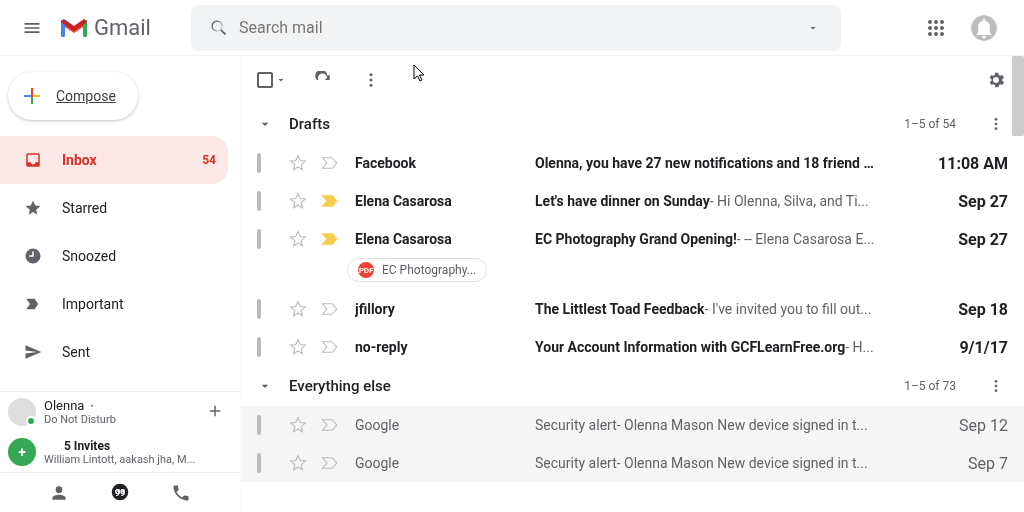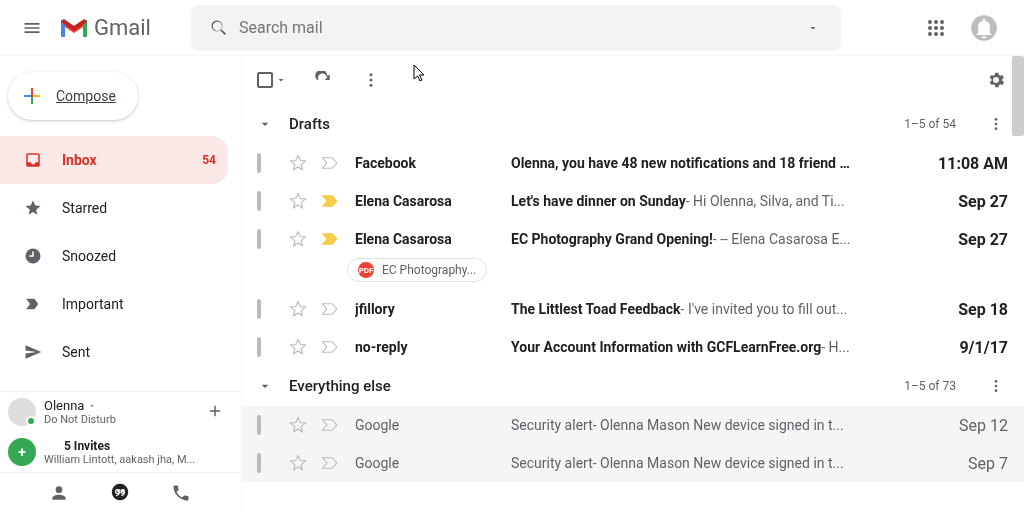--- a/index.html
+++ b/index.html
@@ -50,21 +50,21 @@
 .chev { color:#5f6368; cursor:pointer; }
 .section-title { font-size:15px; font-weight:500; flex:1; }
 .section-count { font-size:12px; color:#5f6368; margin-right:12px; }
 .row { display:flex; align-items:center; padding: 0 16px; min-height:38px; cursor:pointer; }
 .row.unread .sender, .row.unread .subject { font-weight:700; color:#202124; }
 .row.read { background:#f5f5f5; }
 .row .cb { width:20px; margin-right:12px; color:#bbb; }
 .row .star { width:20px; margin-right:12px; color:#bbb; }
 .row .imp { width:20px; margin-right:14px; color:#bbb; }
 .row .imp.on { color:#f7cb4d; }
-.sender { width:156px; font-size:14px; color:#5f6368; white-space:nowrap; overflow:hidden; }
+.sender { width:180px; font-size:14px; color:#5f6368; white-space:nowrap; overflow:hidden; }
 .content { flex:1; display:flex; white-space:nowrap; overflow:hidden; font-size:14px; }
 .subject { color:#5f6368; }
 .snippet { color:#5f6368; }
 .date { width:70px; text-align:right; font-size:16px; color:#5f6368; }
 .row.unread .date { font-weight:700; color:#202124; }
 .attach-row { padding-left: 106px; padding-bottom:8px; }
 .chip { display:inline-flex; align-items:center; gap:8px; border:1px solid #e0e0e0; border-radius:14px; padding:3px 10px; font-size:12px; color:#5f6368; }
 .pdf-ic { width:16px; height:16px; background:#ea4335; color:#fff; font-size:8px; font-weight:bold; display:flex; align-items:center; justify-content:center; border-radius:8px; }
 .scroll-th { position:absolute; right:0; top:0; width:12px; height:80px; background:#ccc; border-radius:2px; }
 svg { display:block; }
@@ -322,21 +322,21 @@
                   <path fill="none" stroke="currentColor" stroke-width="1.5" d="M12 17.3L6.2 21l1.6-6.8L2 9.2l7-.6L12 2l3 6.6 7 .6-5.8 5 1.6 6.8z"></path>
                 </svg>
               </span>
     <span class="imp ">
                 <svg width="18" height="14" viewBox="0 0 24 18">
                   <path fill="none" stroke="currentColor" stroke-width="1.5" d="M2 2h13l6 7-6 7H2l6-7z"></path>
                 </svg>
               </span>
     <span class="sender">Facebook</span>
     <span class="content">
-                <span class="subject">Olenna, you have 48 new notifications and 18 friend …</span>
+                <span class="subject">Olenna, you have 27 new notifications and 18 friend …</span>
                 <span class="snippet"></span>
               </span>
     <span class="date">11:08 AM</span>
   </div>
             <div class="row unread">
     <span class="cb"><span class="checkbox-box"></span></span>
     <span class="star">
                 <svg width="18" height="18" viewBox="0 0 24 24">
                   <path fill="none" stroke="currentColor" stroke-width="1.5" d="M12 17.3L6.2 21l1.6-6.8L2 9.2l7-.6L12 2l3 6.6 7 .6-5.8 5 1.6 6.8z"></path>
                 </svg>

